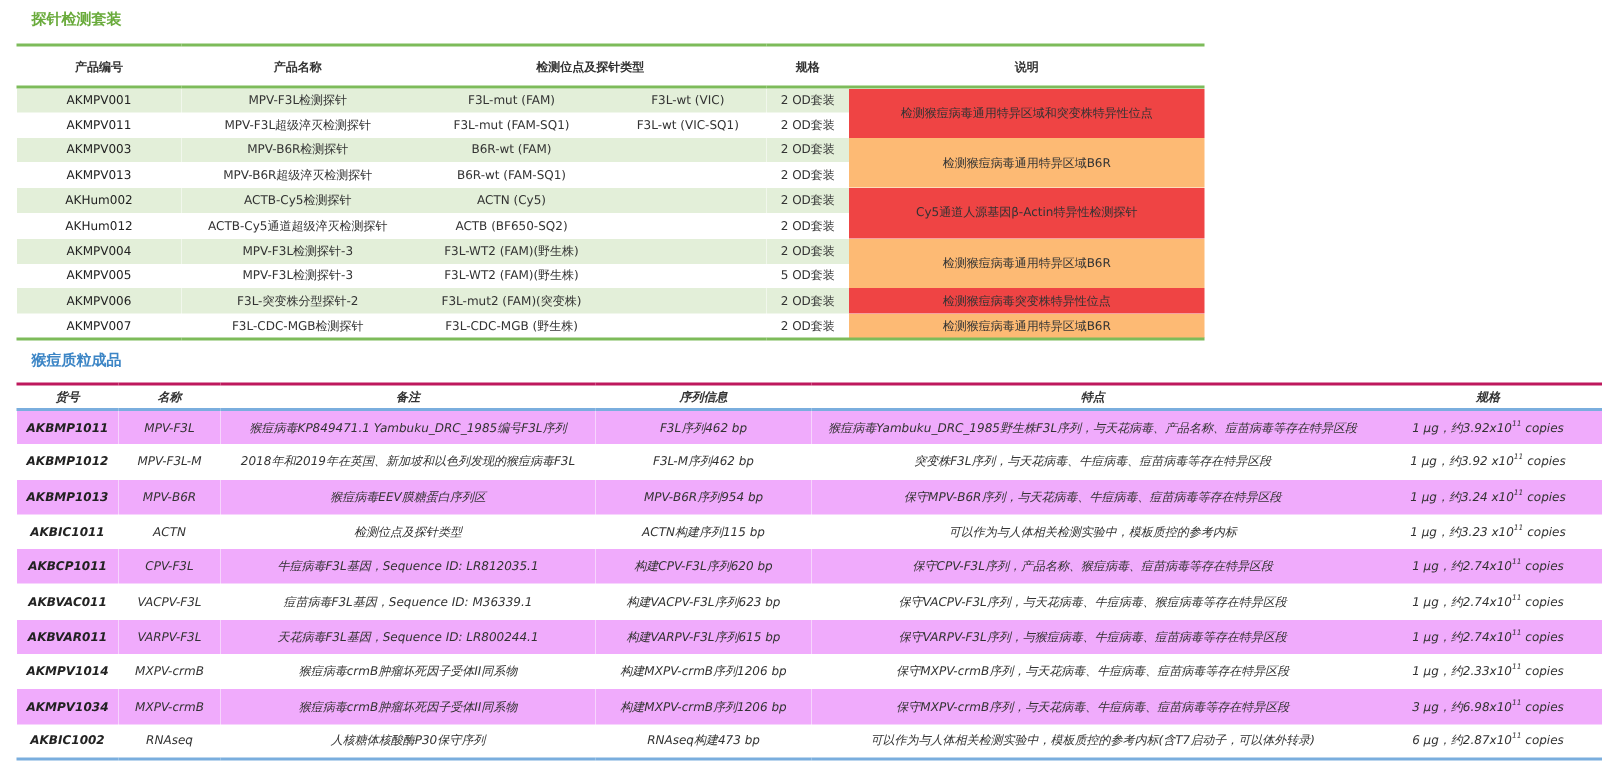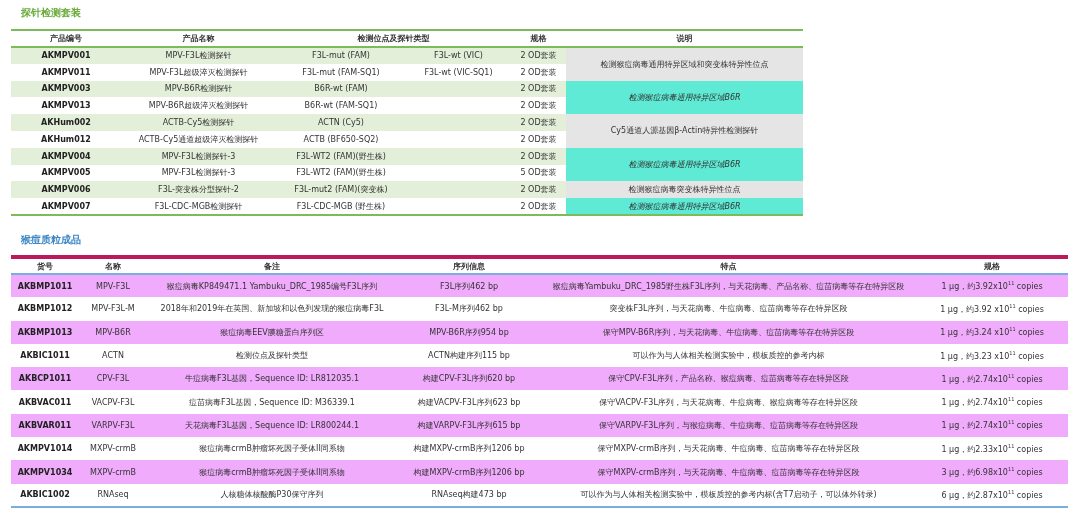--- a/index.html
+++ b/index.html
@@ -16,30 +16,30 @@
 
   table { border-collapse: collapse; position: absolute; table-layout: fixed; }
   td, th {
     font-size: 8px; text-align: center; white-space: nowrap; overflow: hidden;
     padding: 0; font-weight: normal;
   }
   th { font-weight: bold; color: #333; }
 
   
   #t1 { left: 11px; top: 29px; width: 792px; border-top: 2px solid #7dbb5a; border-bottom: 2px solid #7dbb5a; }
-  #t1 thead tr { height: 17px; }
+  #t1 thead tr { height: 28px; }
   #t1 thead th { border-bottom: 2px solid #7dbb5a; }
   #t1 tbody tr { height: 16.8px; }
   #t1 tbody tr.g td.c { background: #e3efd9; }
-  #t1 td.id { font-weight: bold; color: #222; }
-  #t1 td.desc-g { background: #e5e5e5; }
-  #t1 td.desc-w { background: #5eead4; font-style: italic; }
+  #t1 td.id { font-weight: normal; color: #222; }
+  #t1 td.desc-g { background: #ef4444; }
+  #t1 td.desc-w { background: #fdba74; }
 
   
-  #t2 { left: 11px; top: 255px; width: 1057px; border-top: 4px solid #be185d; border-bottom: 2px solid #7aaede; }
+  #t2 { left: 11px; top: 255px; width: 1057px; border-top: 2px solid #be185d; border-bottom: 2px solid #7aaede; font-style: italic; }
   #t2 thead tr { height: 17px; }
   #t2 thead th { border-bottom: 2px solid #7aaede; }
   #t2 tbody tr { height: 23.3px; }
   #t2 tbody tr.b td { background: #f0abfc; }
   #t2 td.id { font-weight: bold; color: #222; }
   sup { font-size: 5px; vertical-align: 4px; }
 </style>
 </head>
 <body>
 

